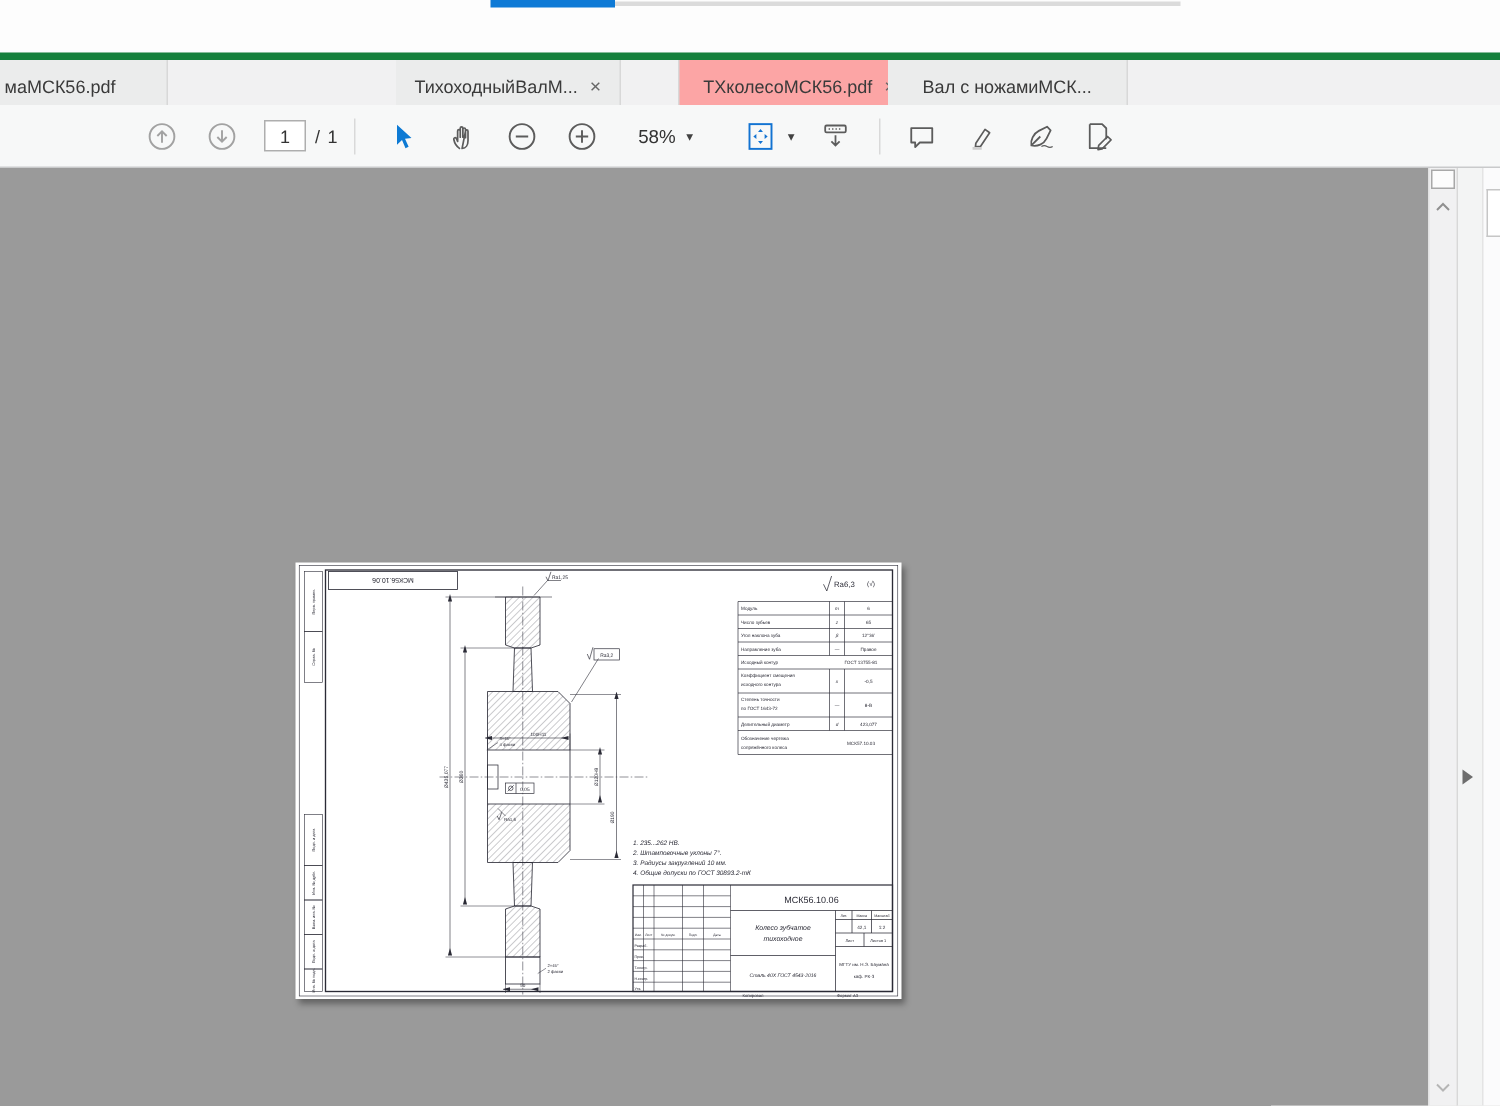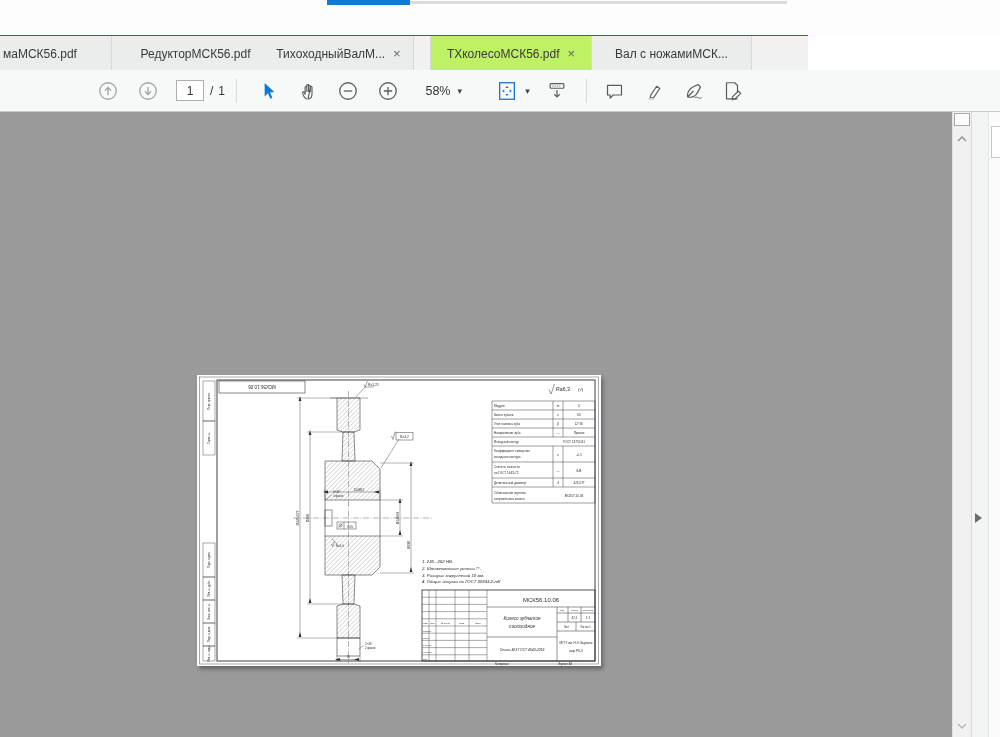--- a/index.html
+++ b/index.html
@@ -6,27 +6,27 @@
   html,body { width:1000px; height:737px; overflow:hidden; background:#fff;
     font-family:"Liberation Sans", sans-serif; }
   .abs { position:absolute; }
 
   
   #top-strip { left:0; top:0; width:1000px; height:35px; background:#fdfdfd; }
   #top-blue-indicator { left:327px; top:0; width:83px; height:5px; background:#0e7ad6; }
   #top-gray-line { left:410px; top:1px; width:377px; height:3px; background:#dbdbdb; }
 
   
-  #tab-bar { left:0; top:35px; width:808px; height:35px; background:#f1f1f2;
-    border-top:1px solid #15803d; }
+  #tab-bar { left:0; top:35px; width:1000px; height:35px; background:#f1f1f2;
+    border-top:5px solid #15803d; }
   .tab { position:absolute; top:0; height:35px; background:#ebecec;
     border-right:1px solid #d8d8d8; display:flex; align-items:center;
     justify-content:center; font-size:12px; color:#3a3a3a; white-space:nowrap;
     overflow:hidden; cursor:default; }
-  .tab.active { background:#bef264; border-left:1px solid #d8d8d8; }
+  .tab.active { background:#fca5a5; border-left:1px solid #d8d8d8;margin-left:22px; }
   .tab .close { margin-left:8px; font-size:13px; color:#666; line-height:1; }
   #tab-0 { left:0; width:112px; border-left:none; justify-content:flex-start; padding-left:3px; }
   #tab-1 { left:112px; width:168px; }
   #tab-2 { left:264px; width:150px; }
   #tab-3 { left:430px; width:162px; }
   #tab-4 { left:592px; width:160px;text-align:right; }
 
   
   #toolbar { left:0; top:70px; width:1000px; height:42px; background:#f7f8f8;
     border-bottom:1px solid #c9cacb; }
@@ -73,23 +73,20 @@
 
 <div class="abs" id="top-strip">
   <div class="abs" id="top-blue-indicator"></div>
   <div class="abs" id="top-gray-line"></div>
 </div>
 
 <div class="abs" id="tab-bar">
   <div class="tab" id="tab-0">
     <span>маМСК56.pdf</span>
   </div>
-  <div class="tab" id="tab-1">
-    <span>РедукторМСК56.pdf</span>
-  </div>
   <div class="tab" id="tab-2">
     <span>ТихоходныйВалМ...</span>
     <span class="close">×</span>
   </div>
   <div class="tab active" id="tab-3">
     <span>ТХколесоМСК56.pdf</span>
     <span class="close">×</span>
   </div>
   <div class="tab" id="tab-4">
     <span>Вал с ножамиМСК...</span>

